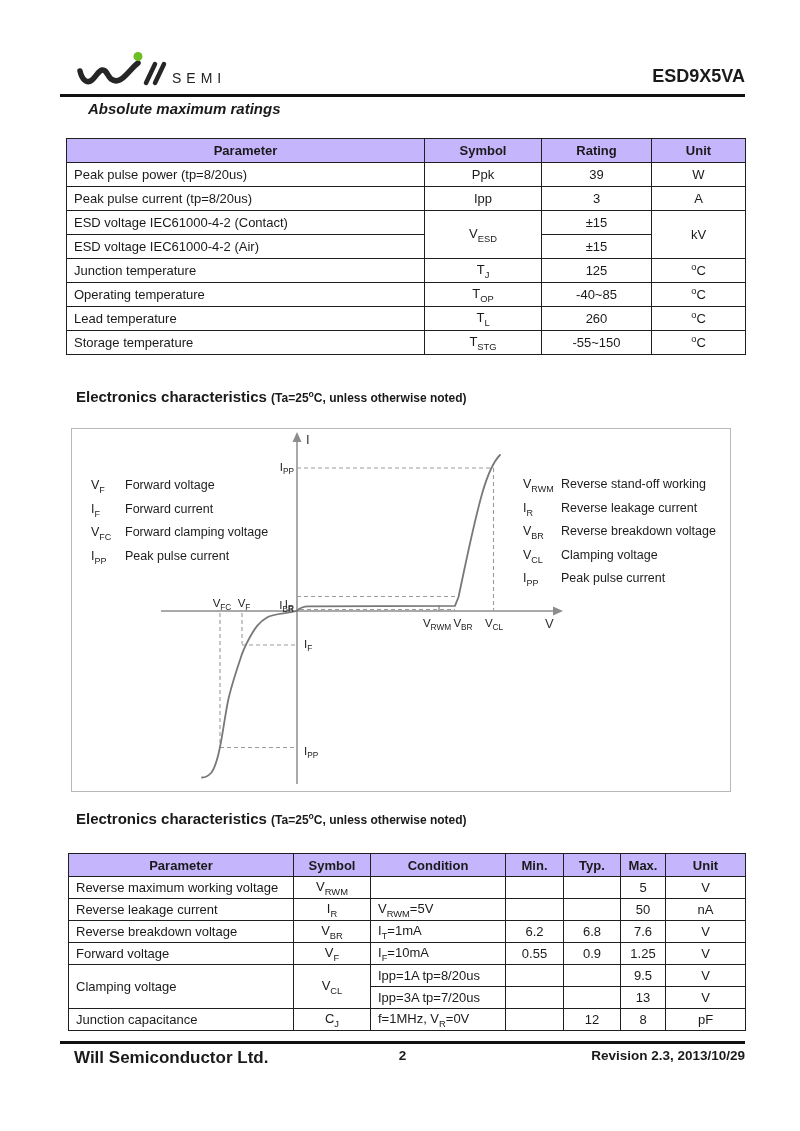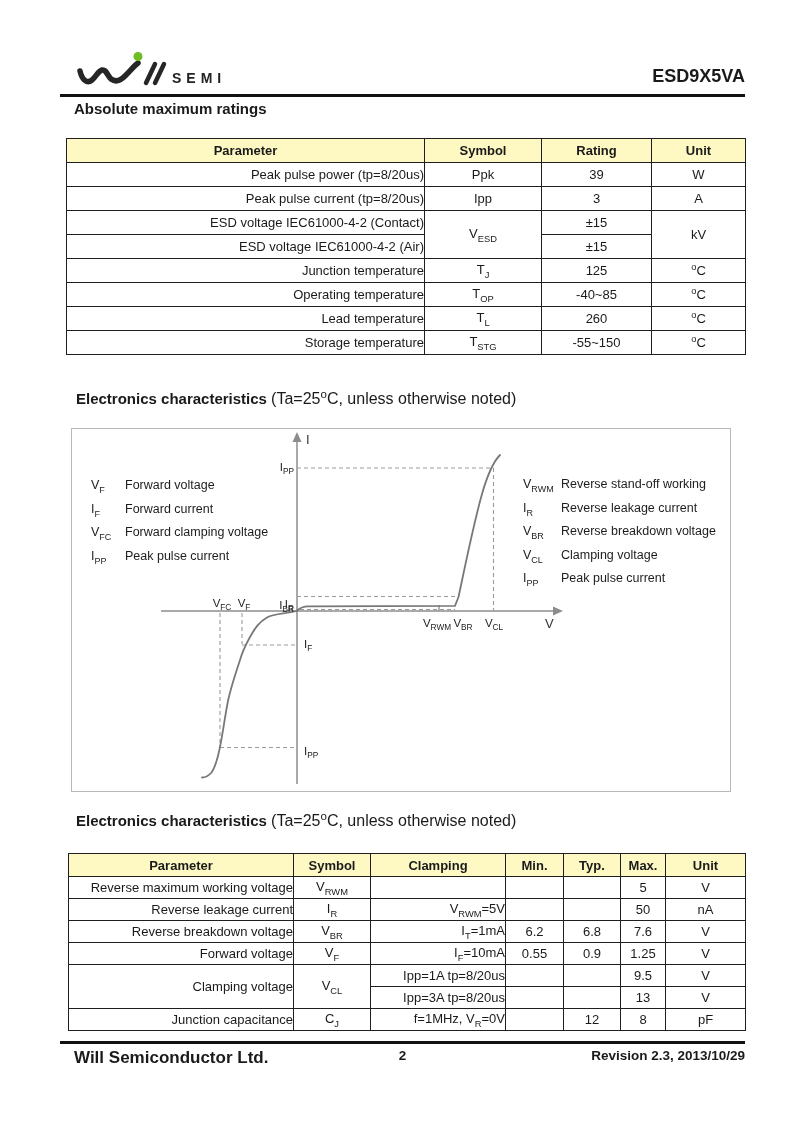--- a/index.html
+++ b/index.html
@@ -1,42 +1,42 @@
 <!DOCTYPE html>
 <html><head>
 <meta charset="utf-8">
 <style>
   html,body { margin:0; padding:0; background:#ffffff; }
   .page { position:relative; width:800px; height:1131px; background:#fff;
           font-family:"Liberation Sans", sans-serif; color:#1a1a1a; overflow:hidden; }
 
   
   .logo-svg { position:absolute; left:58px; top:50px; }
-  .brand-text { position:absolute; left:172px; top:70px; font-size:14px; font-weight:700;
+  .brand-text { position:absolute; left:172px; top:70px; font-size:14px; font-weight:400;
                 letter-spacing:5px; color:#222; }
   .part-number { position:absolute; right:55px; top:66px; font-size:18px; font-weight:bold; }
   .rule { position:absolute; left:60px; width:685px; height:3px; background:#111; }
   .rule-header { top:94px; }
   .rule-footer { top:1041px; }
 
   
   .h1 { position:absolute; font-size:15px; font-weight:bold; white-space:nowrap; }
-  .h-note { font-size:16px; font-weight:normal; }
+  .h-note { font-size:12px; font-weight:bold; }
 
   
   table { border-collapse:collapse; table-layout:fixed; position:absolute;
           font-size:13px; background:#fff; }
   td,th { border:1px solid #1f1f1f; text-align:center; padding:0; white-space:nowrap; overflow:hidden; }
-  th { background:#fef9c3; font-weight:bold; height:23px; }
+  th { background:#c4b5fd; font-weight:bold; height:23px; }
   #abs-table { left:66px; top:138px; width:679px; }
   #abs-table td { height:23px; }
   #elec-table { left:68px; top:853px; width:677px; }
   #elec-table th { height:22px; }
   #elec-table td { height:21px; }
-  td.al { text-align:right; padding-left:7px; }
+  td.al { text-align:left; padding-left:7px; }
   sub,sup { font-size:0.72em; }
 
   
   .diagram { position:absolute; left:71px; top:428px; width:658px; height:362px;
              border:1px solid #b8b8b8; background:#fff; }
   .diagram svg { position:absolute; left:0; top:0; }
   .lbl { position:absolute; font-size:11.5px; line-height:13px; white-space:nowrap; color:#222; }
   .lbl-r { width:46px; left:176px; text-align:right; }
   .lbl-c { transform:translateX(-50%); }
   .axis-lbl { font-size:13px; color:#333; }
@@ -59,21 +59,21 @@
   <svg class="logo-svg" width="112" height="40" viewBox="0 0 112 40">
     <path d="M22,21 C24,30 29,34 34,30 C38,27 40,21 44,20 C48,19 49,25 53,29 C57,32 62,31 67,26 C72,21 76,16 80,13" fill="none" stroke="#262626" stroke-width="5.5" stroke-linecap="round" stroke-linejoin="round"></path>
     <circle cx="80" cy="6.5" r="4.5" fill="#6fbe25"></circle>
     <path d="M88,33 L97,14" stroke="#262626" stroke-width="4.5" stroke-linecap="round"></path>
     <path d="M97,33 L106,14" stroke="#262626" stroke-width="4.5" stroke-linecap="round"></path>
   </svg>
   <span class="brand-text">SEMI</span>
   <span class="part-number">ESD9X5VA</span>
   <div class="rule rule-header"></div>
 
-  <div class="h1" style="left:74px; top:100px;">Absolute maximum ratings</div>
+  <div class="h1" style="left:88px; top:100px;font-style:italic;">Absolute maximum ratings</div>
 
   <table id="abs-table">
       <colgroup>
         <col style="width: 358px;">
         <col style="width: 117px;">
         <col style="width: 110px;">
         <col style="width: 94px;">
       </colgroup>
       <thead>
         <tr>
@@ -231,21 +231,21 @@
         <col style="width: 135px;">
         <col style="width: 58px;">
         <col style="width: 57px;">
         <col style="width: 45px;">
         <col style="width: 80px;">
       </colgroup>
       <thead>
         <tr>
           <th>Parameter</th>
           <th>Symbol</th>
-          <th>Clamping</th>
+          <th>Condition</th>
           <th>Min.</th>
           <th>Typ.</th>
           <th>Max.</th>
           <th>Unit</th>
         </tr>
       </thead>
       <tbody>
         <tr>
           <td class="al">Reverse maximum working voltage</td>
           <td>V<sub>RWM</sub></td>
@@ -285,21 +285,21 @@
         <tr>
           <td rowspan="2" class="al">Clamping voltage</td>
           <td rowspan="2">V<sub>CL</sub></td>
           <td class="al">Ipp=1A tp=8/20us</td>
           <td></td>
           <td></td>
           <td>9.5</td>
           <td>V</td>
         </tr>
         <tr>
-          <td class="al">Ipp=3A tp=8/20us</td>
+          <td class="al">Ipp=3A tp=7/20us</td>
           <td></td>
           <td></td>
           <td>13</td>
           <td>V</td>
         </tr>
         <tr>
           <td class="al">Junction capacitance</td>
           <td>C<sub>J</sub></td>
           <td class="al">f=1MHz, V<sub>R</sub>=0V</td>
           <td></td>

